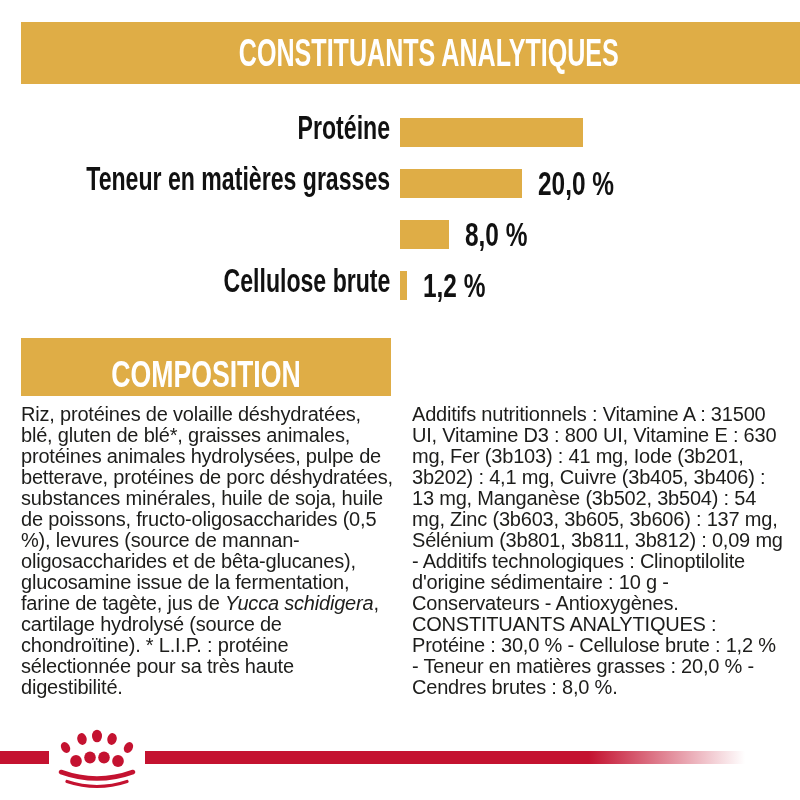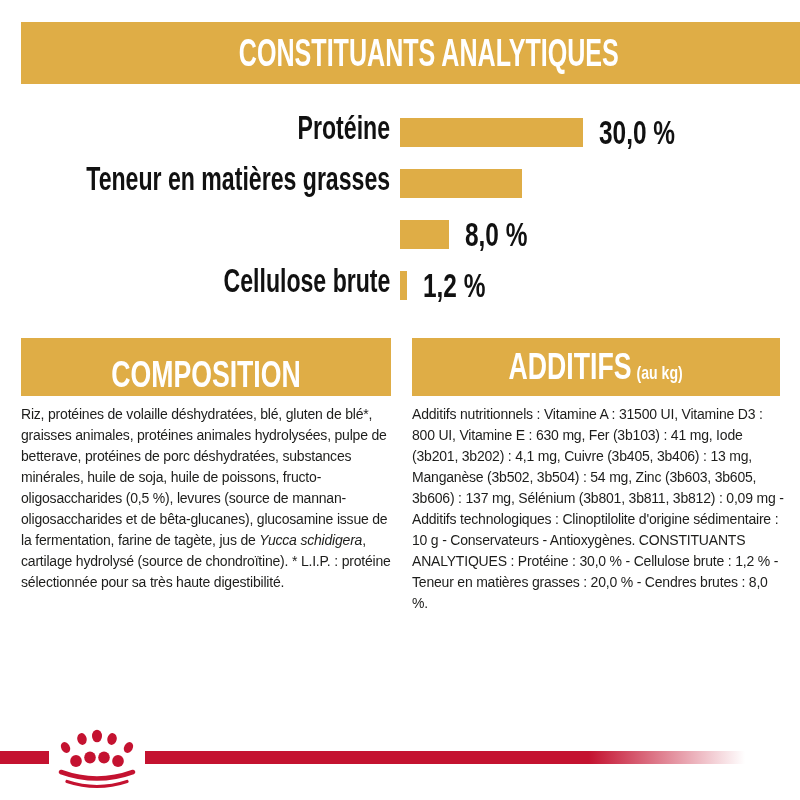--- a/index.html
+++ b/index.html
@@ -46,21 +46,21 @@
     position:absolute;top:0;height:29px;display:flex;align-items:center;
   }
   .chart-value span{
     display:inline-block;font-weight:bold;font-size:33px;color:#111111;
     transform:scaleX(0.74);transform-origin:left center;white-space:nowrap;
   }
 
   
   .col-text{
     position:absolute;top:404px;
-    font-size:14px;line-height:21px;letter-spacing:-0.2px;
+    font-size:20px;line-height:21px;letter-spacing:-0.2px;
     color:var(--text,#1d1d1b);text-align:left;
   }
   .comp-text{left:21px;width:374px;}
   .add-text{left:412px;width:372px;}
   .col-text i{font-style:italic;}
 
   
   .stripe{position:absolute;top:751px;height:13px;background:var(--red,#C41230);}
   .stripe-left{left:0;width:49px;}
   .stripe-right{
@@ -79,29 +79,29 @@
       <span>CONSTITUANTS ANALYTIQUES</span>
     </span>
   </div>
 
   <div class="chart" id="chart">
       <div class="chart-row" style="top: 118px;">
         <div class="chart-label">
           <span>Protéine</span>
         </div>
         <div class="chart-bar" style="width: 183px; background: rgb(223, 173, 70);"></div>
-        <div class="chart-value" style="left: 599px;">
-          <span>30,0 %</span>
-        </div>
       </div>
       <div class="chart-row" style="top: 169px;">
         <div class="chart-label">
           <span>Teneur en matières grasses</span>
         </div>
         <div class="chart-bar" style="width: 122px; background: rgb(223, 173, 70);"></div>
+        <div class="chart-value" style="left: 538px;">
+          <span>20,0 %</span>
+        </div>
       </div>
       <div class="chart-row" style="top: 220px;">
         <div class="chart-bar" style="width: 48.8px; background: rgb(223, 173, 70);"></div>
         <div class="chart-value" style="left: 464.8px;">
           <span>8,0 %</span>
         </div>
       </div>
       <div class="chart-row" style="top: 271px; padding-left: 8px;">
         <div class="chart-label">
           <span>Cellulose brute</span>
@@ -112,26 +112,20 @@
         </div>
       </div>
     </div>
 
   <div class="banner comp-banner">
     <span class="banner-inner">
       <span>COMPOSITION</span>
     </span>
   </div>
 
-  <div class="banner add-banner">
-    <span class="banner-inner">
-      <span>ADDITIFS</span>
-      <span class="banner-suffix">(au kg)</span>
-    </span>
-  </div>
 
   <div class="col-text comp-text"><span>Riz, protéines de volaille déshydratées, blé, gluten de blé*, graisses animales, protéines animales hydrolysées, pulpe de betterave, protéines de porc déshydratées, substances minérales, huile de soja, huile de poissons, fructo-oligosaccharides (0,5 %), levures (source de mannan-oligosaccharides et de bêta-glucanes), glucosamine issue de la fermentation, farine de tagète, jus de </span><i>Yucca schidigera</i><span>, cartilage hydrolysé (source de chondroïtine). * L.I.P. : protéine sélectionnée pour sa très haute digestibilité.</span></div>
 
   <div class="col-text add-text">Additifs nutritionnels : Vitamine A : 31500 UI, Vitamine D3 : 800 UI, Vitamine E : 630 mg, Fer (3b103) : 41 mg, Iode (3b201, 3b202) : 4,1 mg, Cuivre (3b405, 3b406) : 13 mg, Manganèse (3b502, 3b504) : 54 mg, Zinc (3b603, 3b605, 3b606) : 137 mg, Sélénium (3b801, 3b811, 3b812) : 0,09 mg - Additifs technologiques : Clinoptilolite d'origine sédimentaire : 10 g - Conservateurs - Antioxygènes. CONSTITUANTS ANALYTIQUES : Protéine : 30,0 % - Cellulose brute : 1,2 % - Teneur en matières grasses : 20,0 % - Cendres brutes : 8,0 %.</div>
 
   <div class="stripe stripe-left"></div>
   <div class="stripe stripe-right"></div>
 
   <svg class="logo" viewBox="0 0 90 66" aria-hidden="true">
     <g fill="currentColor">

